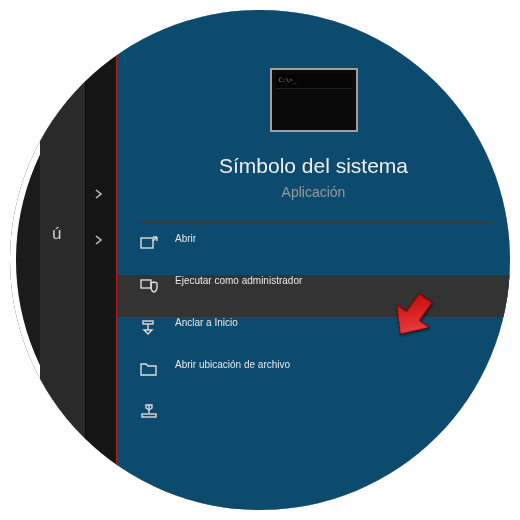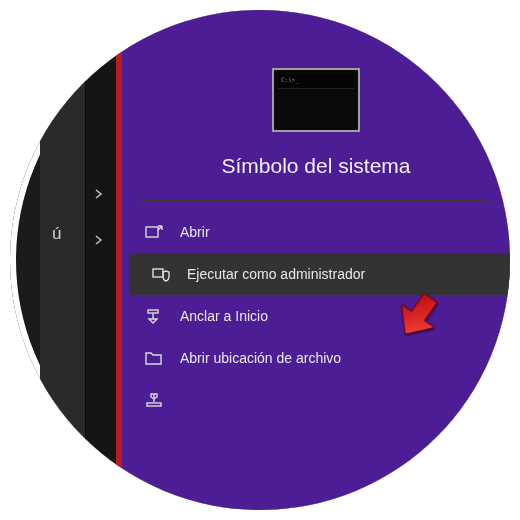--- a/index.html
+++ b/index.html
@@ -38,22 +38,22 @@
     .chev {
       position: absolute; left: 8px;
       color: #bfbfbf; font-size: 14px;
     }
     .chev1 { top: 176px; }
     .chev2 { top: 222px; }
 
     .panel {
       position: absolute;
       left: 106px; top: 0; right: 0; bottom: 0;
-      background: #4c1d95;
-      border-left: 6px solid #b91c1c;
+      background: #0c4a6e;
+      border-left: 1px solid #b91c1c;
     }
     
     .app-box {
       text-align: center;
       padding-top: 58px;
     }
     .thumb {
       width: 88px; height: 64px;
       margin: 0 auto 22px;
       background: #0a0a0a;
@@ -87,30 +87,29 @@
     
     .divider {
       height: 1px;
       background: #3a3a3a;
       margin: 22px 20px 10px;
     }
     
     .menu { padding: 0; }
     .menu-item {
       display: flex;
-      align-items: center;
+      align-items: flex-start;
       height: 42px;
       padding: 0 20px;
       color: #e8e8e8;
-      font-size: 14px;
+      font-size: 10px;
       cursor: pointer;
     }
     .menu-item.hover {
       background: #333333;
-      margin-left: 7px;
     }
     .mi-icon {
       width: 24px; height: 20px;
       margin-right: 14px;
       display: flex; align-items: center; justify-content: center;
       color: #dcdcdc;
     }
     .mi-icon svg { stroke: #dcdcdc; fill: none; stroke-width: 1.4; }
     
     .arrow {
@@ -141,20 +140,21 @@
           <path d="M2 1 L7 5 L2 9" stroke="#bfbfbf" fill="none" stroke-width="1.6"></path>
         </svg>
     </span>
   </div>
 
   <div class="panel">
 
     <div class="app-box">
       <div class="thumb"></div>
       <div class="app-title">Símbolo del sistema</div>
+      <div class="app-sub">Aplicación</div>
     </div>
 
     <div class="divider"></div>
 
     <div class="menu">
 
       <div class="menu-item">
         <span class="mi-icon">
           <svg width="18" height="16" viewBox="0 0 18 16">
               <rect x="1" y="3" width="12" height="10"></rect>

